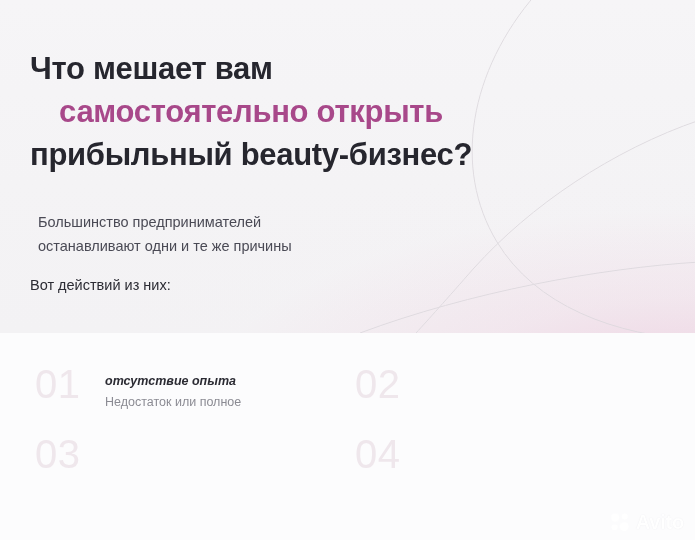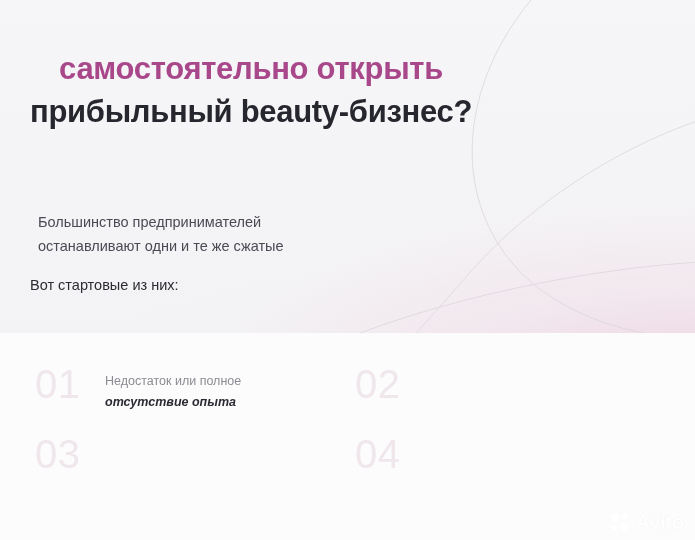--- a/index.html
+++ b/index.html
@@ -167,40 +167,41 @@
 
     <svg class="hero-decor" width="695" height="333" viewBox="0 0 695 333" fill="none" xmlns="http://www.w3.org/2000/svg" aria-hidden="true">
       <g stroke="#dcd8dd" stroke-width="1" fill="none" opacity="0.85">
         <path d="M536 -6 C 470 70, 452 168, 497 242 C 535 305, 614 336, 700 340"></path>
         <path d="M700 120 C 612 150, 530 206, 474 268 C 446 300, 428 320, 416 333"></path>
         <path d="M700 262 C 600 268, 470 292, 360 333"></path>
       </g>
     </svg>
 
     <h1 class="headline">
+      <span class="line">Что мешает вам</span>
       <span class="line accent">самостоятельно открыть</span>
       <span class="line">прибыльный beauty-бизнес?</span>
     </h1>
 
     <p class="subtitle">
       <span class="line">Большинство предпринимателей</span>
-      <span class="line">останавливают одни и те же сжатые</span>
+      <span class="line">останавливают одни и те же причины</span>
     </p>
 
-    <p class="lead-in">Вот стартовые из них:</p>
+    <p class="lead-in">Вот действий из них:</p>
   </section>
 
   <section class="reasons">
     <div class="reasons-grid">
 
       <div class="reason">
         <div class="reason-num">01</div>
         <div class="reason-text">
+          <span class="line"><span class="em">отсутствие опыта</span></span>
           <span class="line">Недостаток или полное</span>
-          <span class="line"><span class="em">отсутствие опыта</span></span>
         </div>
       </div>
 
       <div class="reason">
         <div class="reason-num">02</div>
         <div class="reason-text">
         </div>
       </div>
 
       <div class="reason">

